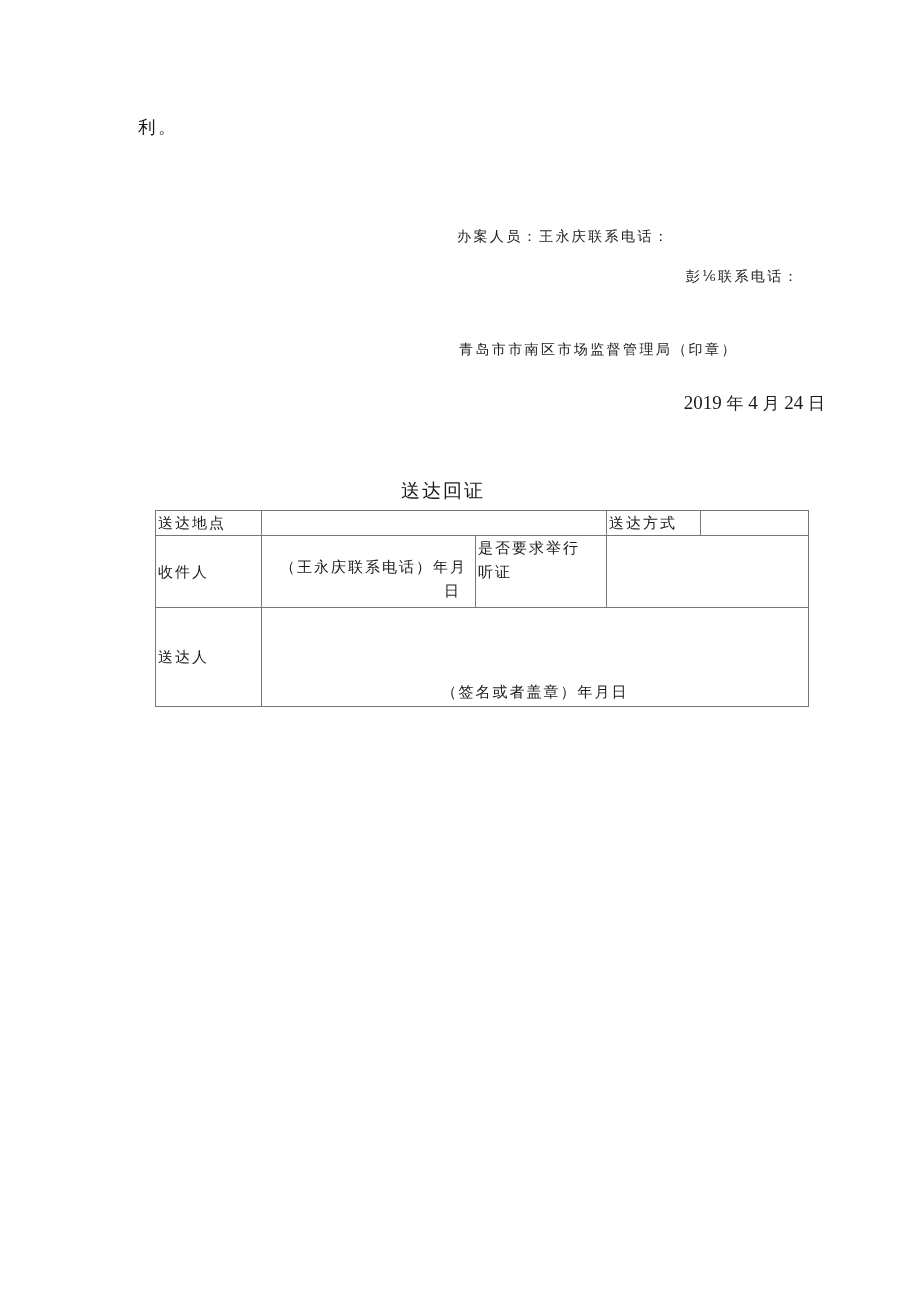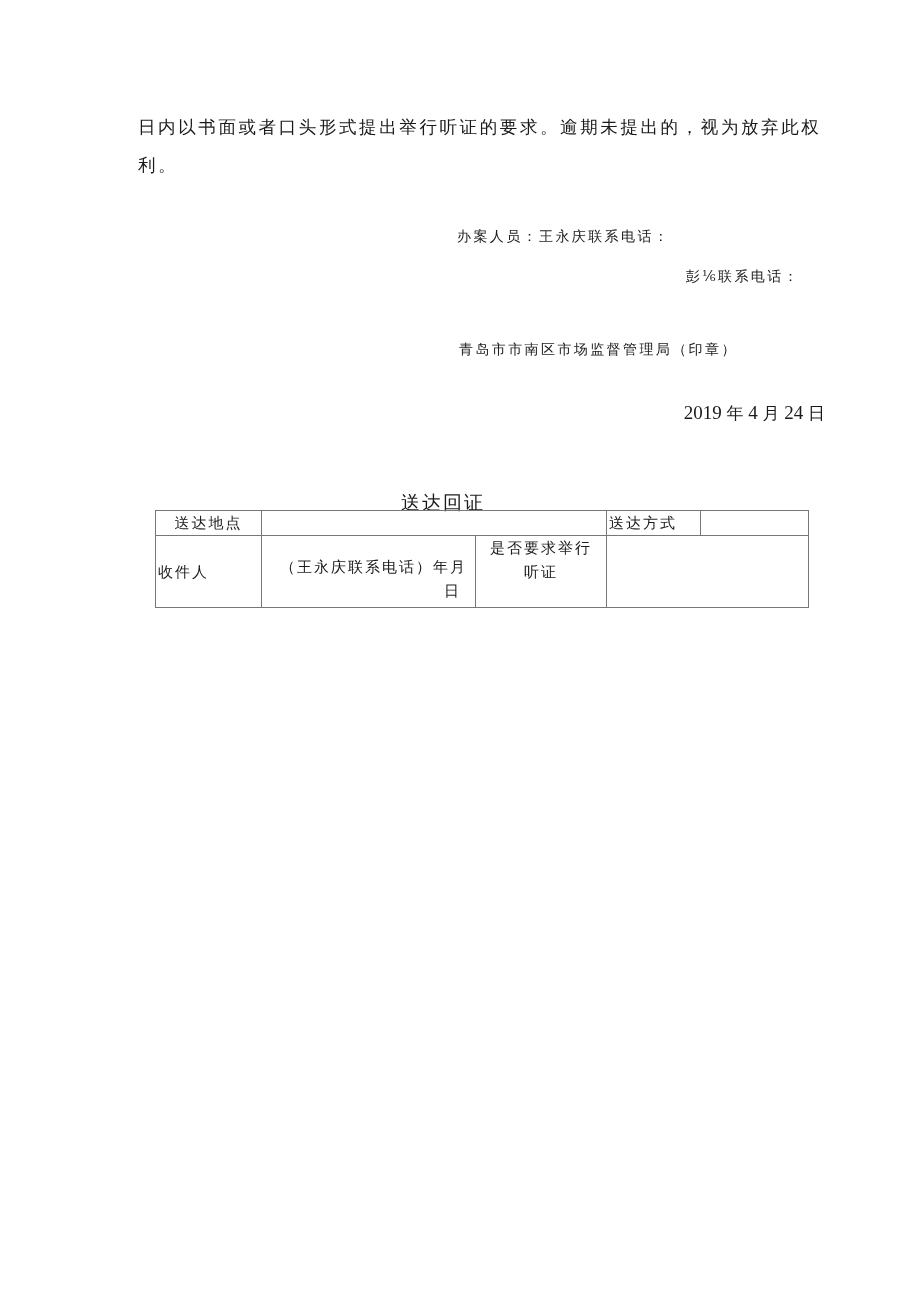--- a/index.html
+++ b/index.html
@@ -9,56 +9,55 @@
       color: #1a1a1a;
     }
     .para {
       position: absolute; left: 138px; width: 700px;
       font-size: 17.5px; letter-spacing: 2.6px; line-height: 38px;
     }
     .right-line {
       position: absolute; font-size: 14px; letter-spacing: 2.4px; white-space: nowrap;
     }
     .date-line {
-      position: absolute; right: 95px; top: 402px;
+      position: absolute; right: 95px; top: 392px;
       font-family: "Liberation Serif", "DejaVu Serif", serif;
       font-size: 19px; white-space: nowrap;
     }
     .date-line .cjk { font-family: "DejaVu Serif", serif; font-size: 17px; }
     .receipt-title {
-      position: absolute; top: 490px; left: 0; width: 886px; text-align: center;
+      position: absolute; top: 478px; left: 0; width: 886px; text-align: center;
       font-size: 19px; letter-spacing: 2px;
     }
     table.receipt {
       position: absolute; left: 155px; top: 510px;
       width: 654px; border-collapse: collapse;
       font-size: 15px; letter-spacing: 2px;
       border: 1.5px solid #444;
     }
     table.receipt td {
       border: 1px solid #777; padding: 0 2px; vertical-align: middle;
       line-height: 24px;
     }
     .r1 td { height: 24px; }
     .r2 td { height: 71px; }
     .r3 td { height: 96px; }
     .r4 td { height: 73px; }
     .c1 { width: 101px; }
     .c2 { width: 209px; }
     .c3 { width: 126px; margin-top: 7px; }
     .lbl-right { text-align: left; }
-    .center { text-align: center; }
+    .center { }
     .top { vertical-align: top !important; }
     .sign-bottom { text-align: center; vertical-align: bottom !important; padding-bottom: 2px !important; }
   </style>
 </head>
 <body>
 
 <div class="para" style="top:108px;">
-  <div>日内以书面或者口头形式提出举行听证的要求。逾期未提出的，视为放弃此权</div>
   <div>利。</div>
 </div>
 
 <div class="right-line" style="left:457px; top:228px;">办案人员：王永庆联系电话：</div>
 <div class="right-line" style="right:120px; top:268px;">彭⅙联系电话：</div>
 
 <div class="right-line" style="left:459px; top:341px;text-align:right;">青岛市市南区市场监督管理局（印章）</div>
 
 <div class="date-line">
   <span>2019</span>
@@ -84,14 +83,18 @@
     <td class="c2">
       <div style="padding-left:16px; margin-top:14px;">（王永庆联系电话）年月</div>
       <div style="text-align:right; padding-right:12px;">日</div>
     </td>
     <td class="c3 center top">
       <div>是否要求举行</div>
       <div>听证</div>
     </td>
     <td colspan="2"></td>
   </tr>
+  <tr class="r3">
+    <td class="c1 lbl-right">送达人</td>
+    <td colspan="4" class="sign-bottom">（签名或者盖章）年月日</td>
+  </tr>
 </tbody>
   </table>
 
 </body></html>

